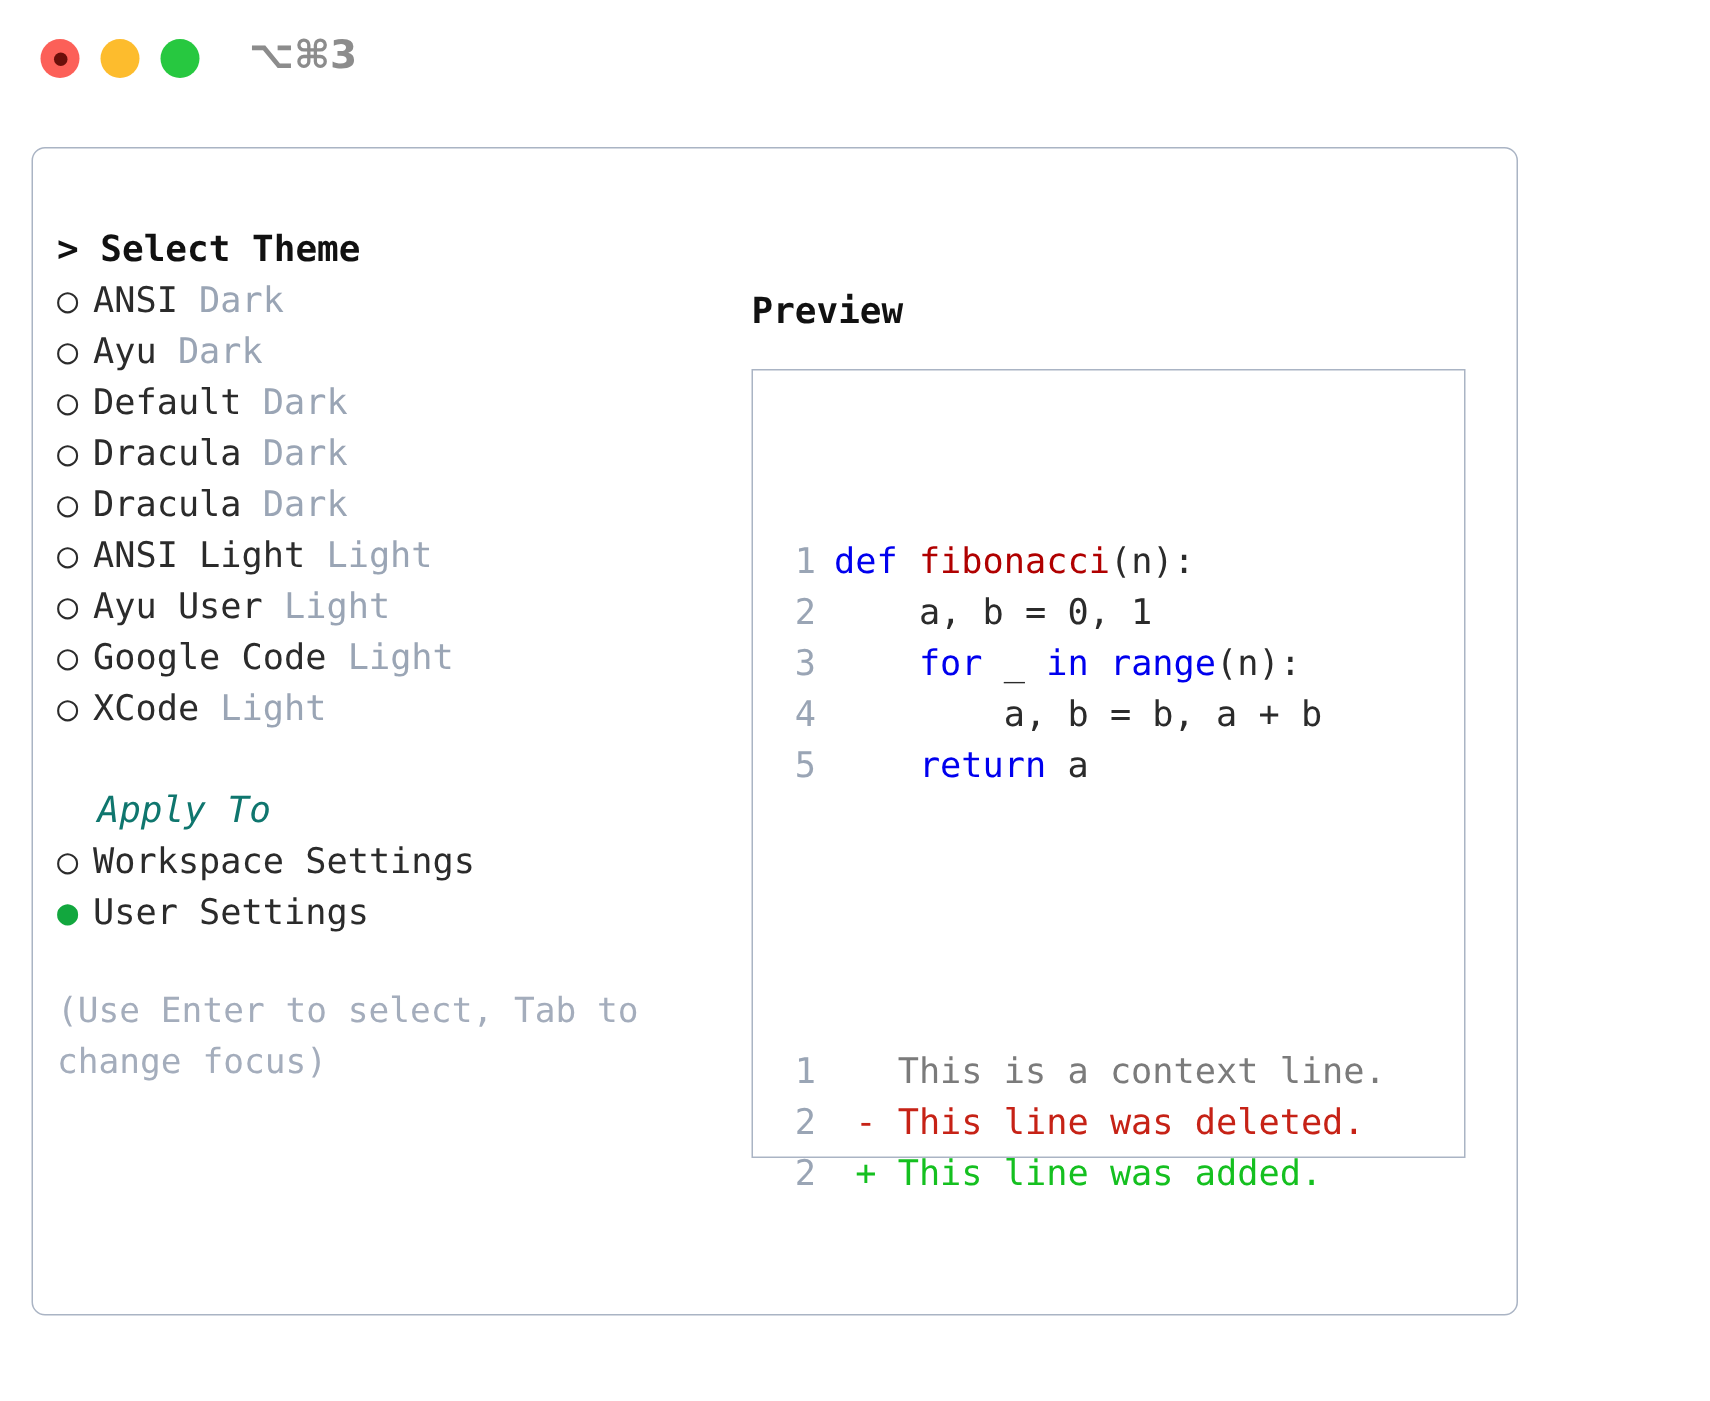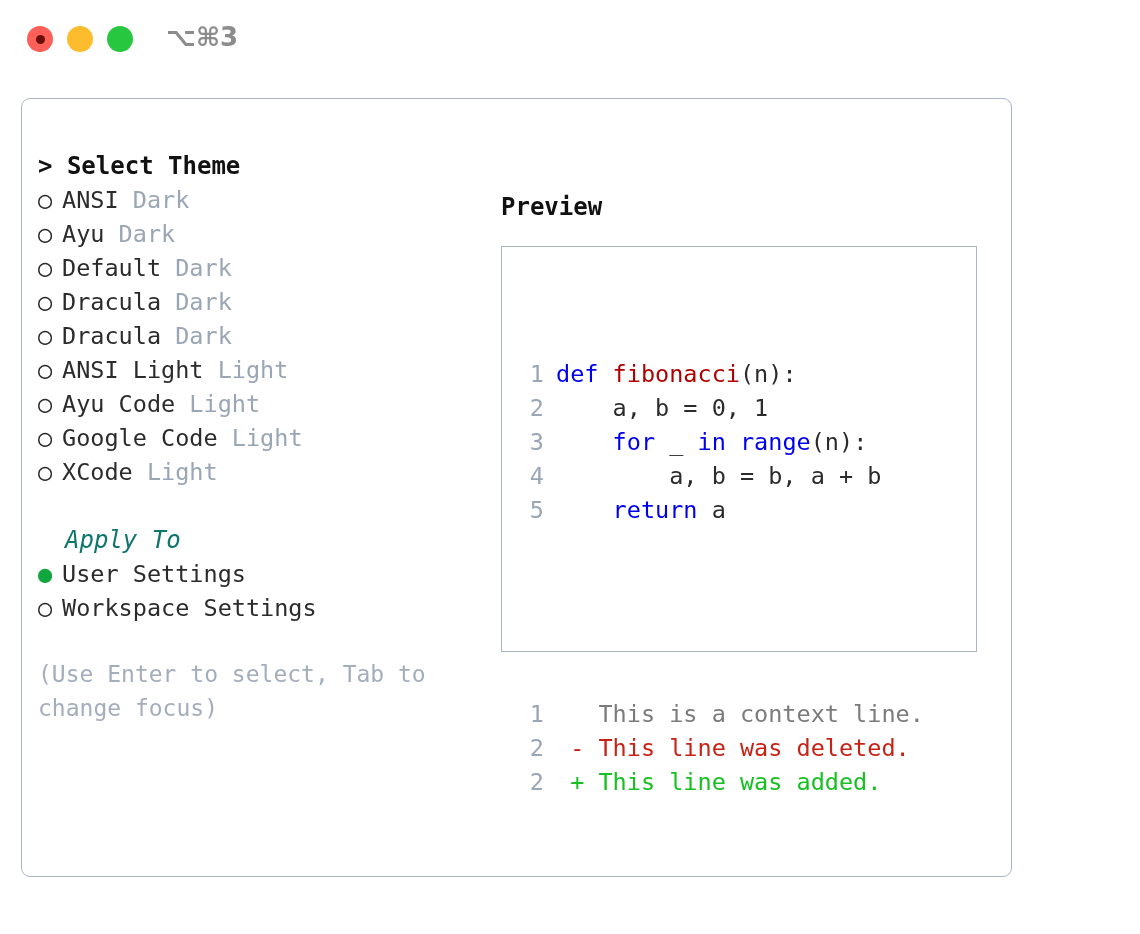--- a/index.html
+++ b/index.html
@@ -152,21 +152,21 @@
     font-size: 24px;
     font-weight: bold;
     color: #111111;
     height: 34px;
     line-height: 34px;
     white-space: pre;
   }
   .preview-box {
     margin-top: 22px;
     width: 476px;
-    height: 406px;
+    height: 526px;
     border: 1.5px solid #aab4c4;
     box-sizing: border-box;
     background: #ffffff;
     position: relative;
   }
   .code {
     position: absolute;
     left: 14px;
     top: 42px;
     font-size: 23.5px;
@@ -210,32 +210,32 @@
 
       <div class="row list-title">&gt; Select Theme</div>
 
       <div id="theme-rows">
           <div class="row"><span class="marker">○</span><span class="name">ANSI</span><span class="tag"> Dark</span></div>
           <div class="row"><span class="marker">○</span><span class="name">Ayu</span><span class="tag"> Dark</span></div>
           <div class="row"><span class="marker">○</span><span class="name">Default</span><span class="tag"> Dark</span></div>
           <div class="row"><span class="marker">○</span><span class="name">Dracula</span><span class="tag"> Dark</span></div>
           <div class="row"><span class="marker">○</span><span class="name">Dracula</span><span class="tag"> Dark</span></div>
           <div class="row"><span class="marker">○</span><span class="name">ANSI Light</span><span class="tag"> Light</span></div>
-          <div class="row"><span class="marker">○</span><span class="name">Ayu Code</span><span class="tag"> Light</span></div>
+          <div class="row"><span class="marker">○</span><span class="name">Ayu User</span><span class="tag"> Light</span></div>
           <div class="row"><span class="marker">○</span><span class="name">Google Code</span><span class="tag"> Light</span></div>
           <div class="row"><span class="marker">○</span><span class="name">XCode</span><span class="tag"> Light</span></div>
         </div>
 
       <div class="spacer-sm"></div>
 
       <div class="apply-title">Apply To</div>
 
       <div id="apply-rows">
+          <div class="row"><span class="marker">○</span><span class="name">Workspace Settings</span></div>
           <div class="row row-selected"><span class="marker">●</span><span class="name">User Settings</span></div>
-          <div class="row"><span class="marker">○</span><span class="name">Workspace Settings</span></div>
         </div>
 
       <div class="hint">(Use Enter to select, Tab to change focus)</div>
     </div>
 
     <div class="right-col">
       <div class="preview-title">Preview</div>
 
       <div class="preview-box">
         <div class="code">

